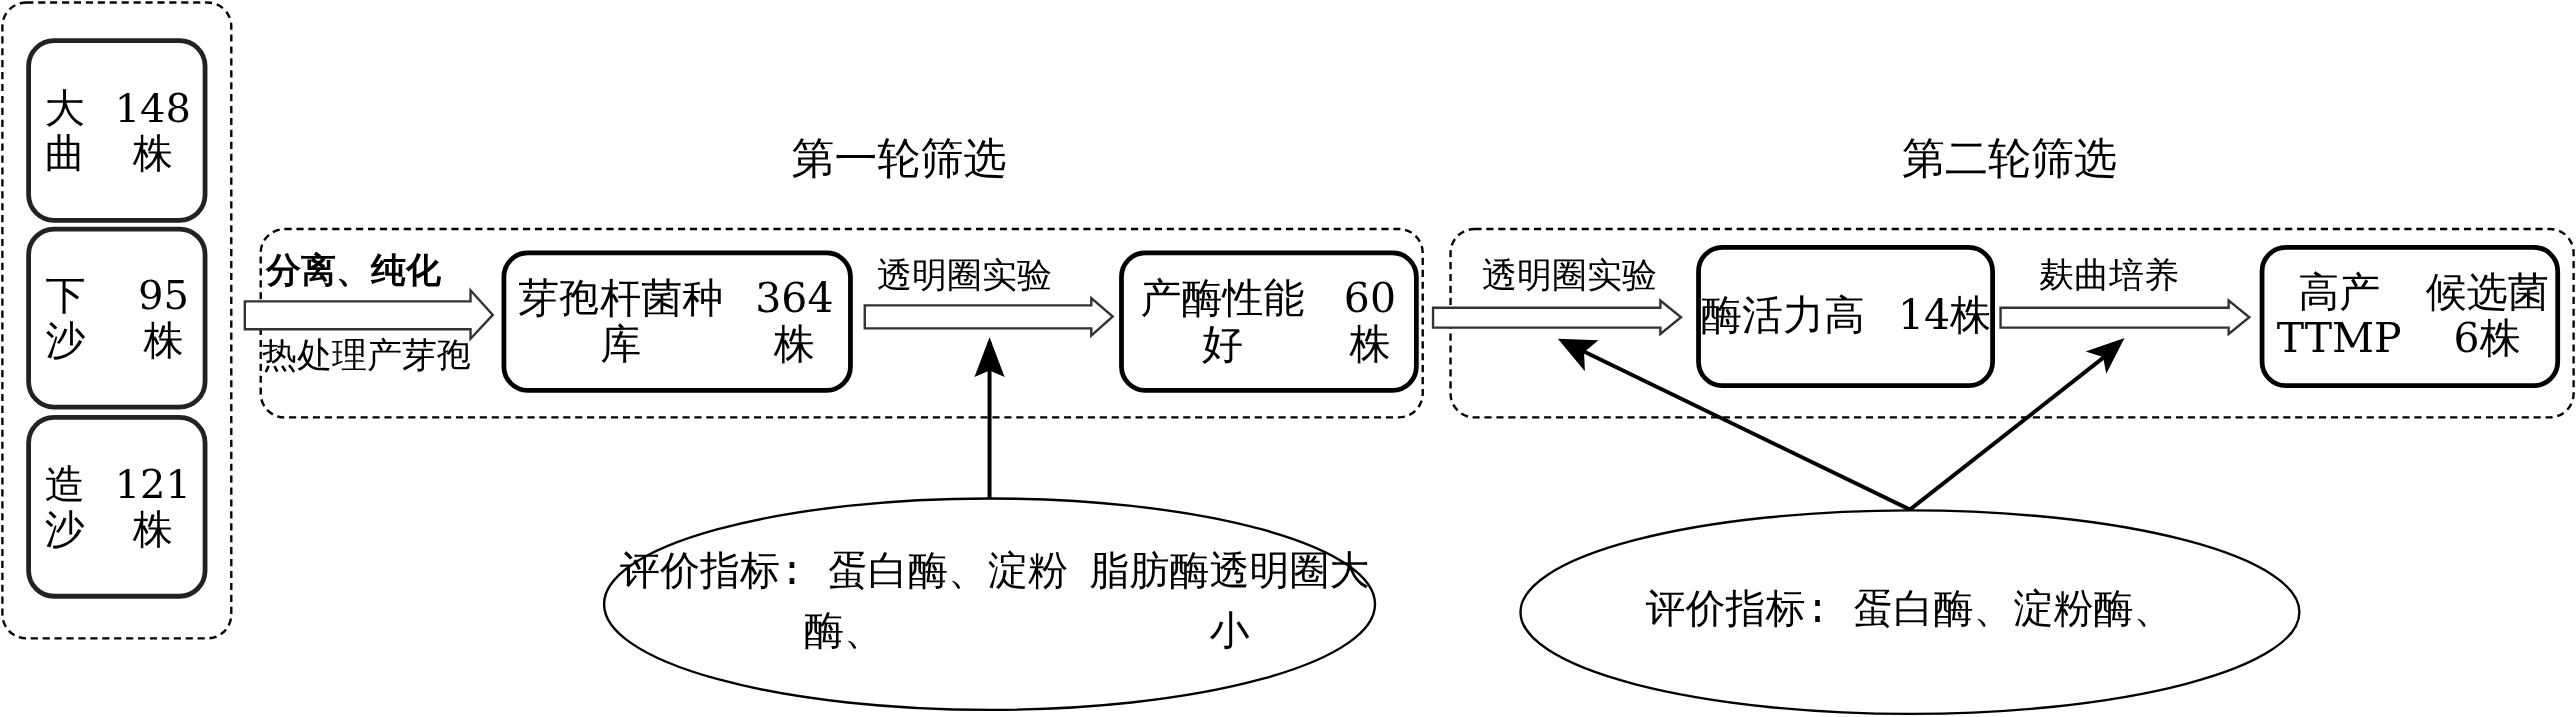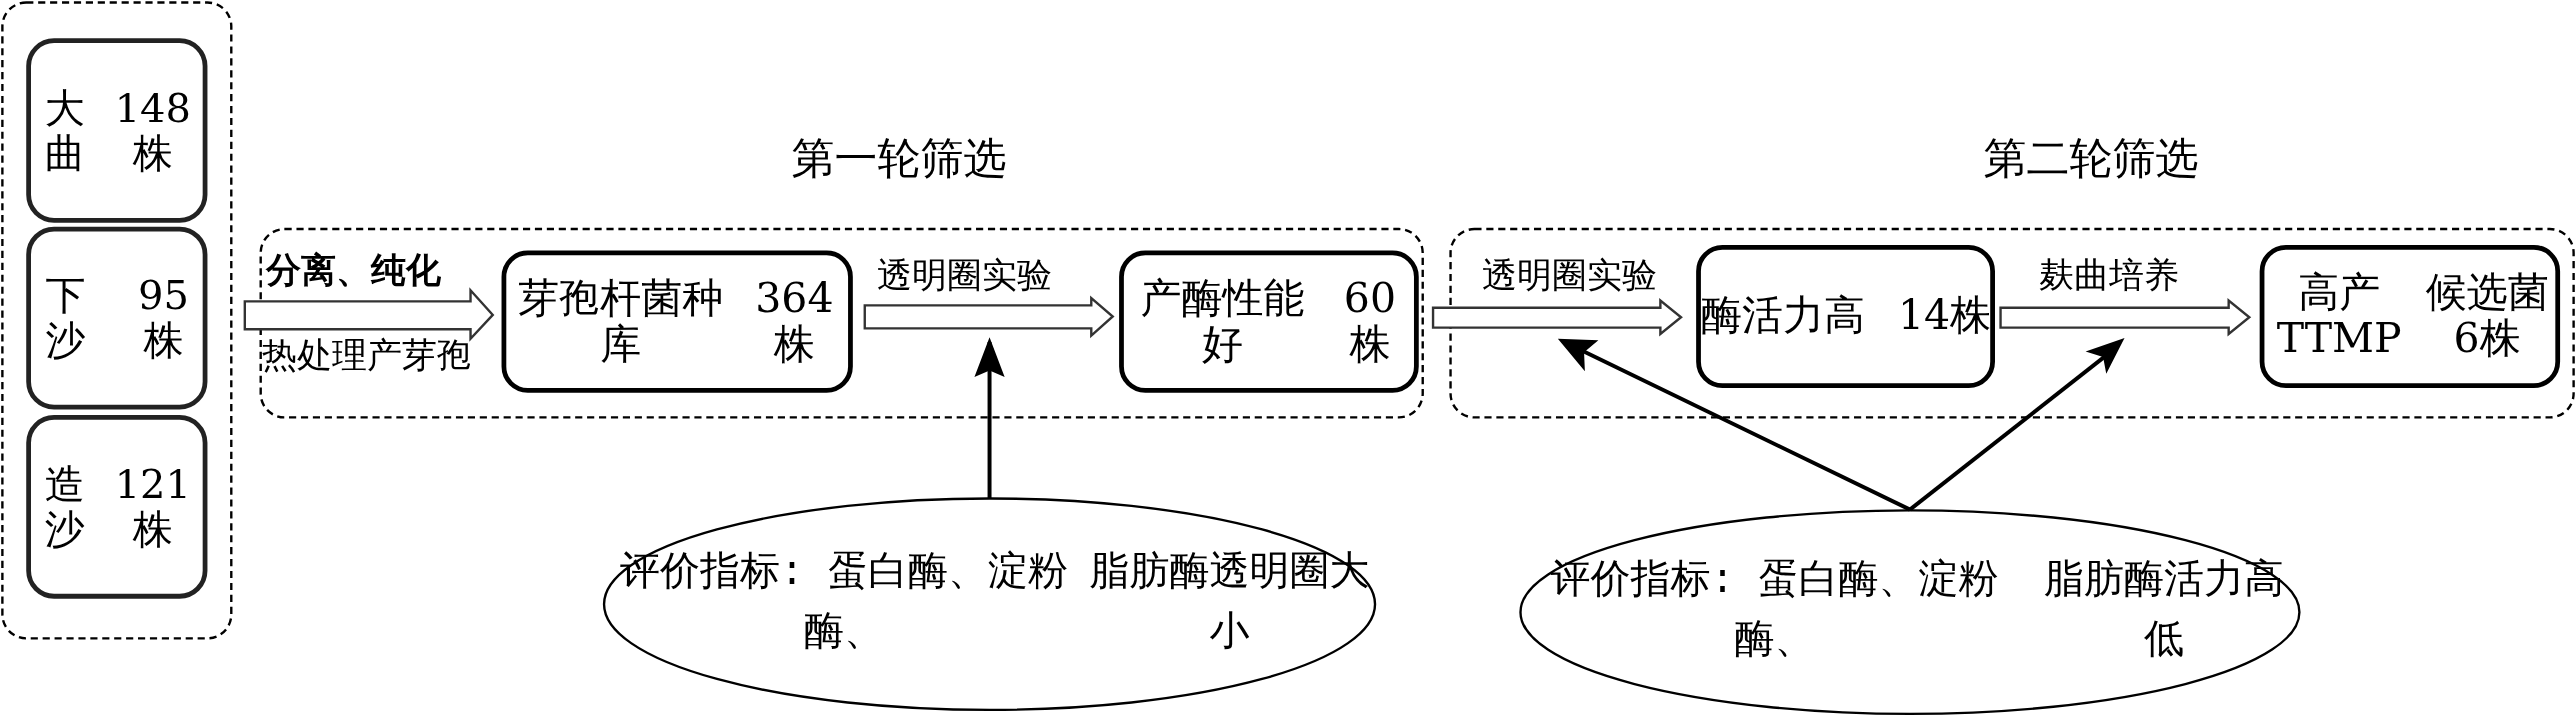--- a/index.html
+++ b/index.html
@@ -63,21 +63,21 @@
 <div class="box-text src" style="left:29px;top:229px;width:176px;height:178px;gap:20px;">
   <span>下沙</span>
   <span>95株</span>
 </div>
 <div class="box-text src" style="left:29px;top:417px;width:176px;height:179px;">
   <span>造沙</span>
   <span>121株</span>
 </div>
 
 <div class="lbl heading" style="left:784px;top:137px;width:230px;text-align:center;">第一轮筛选</div>
-<div class="lbl heading" style="left:1976px;top:137px;width:230px;text-align:center;">第二轮筛选</div>
+<div class="lbl heading" style="left:1887px;top:137px;width:230px;text-align:right;">第二轮筛选</div>
 
 <div class="lbl edge" style="left:266px;top:252px;font-weight:bold;">分离、纯化</div>
 <div class="lbl edge" style="left:262px;top:338px;">热处理产芽孢</div>
 <div class="lbl edge" style="left:877px;top:258px;">透明圈实验</div>
 <div class="lbl edge" style="left:1482px;top:258px;">透明圈实验</div>
 <div class="lbl edge" style="left:2039px;top:258px;">麸曲培养</div>
 
 <div class="box-text node" style="left:504px;top:253px;width:347px;height:138px;">
   <span>芽孢杆菌种库</span>
   <span>364株</span>
@@ -94,15 +94,14 @@
   <span>高产TTMP</span>
   <span>候选菌6株</span>
 </div>
 
 <div class="box-text ell" style="left:604px;top:498px;width:771px;height:211px;">
   <span>评价指标: 蛋白酶、淀粉酶、</span>
   <span>脂肪酶透明圈大小</span>
 </div>
 <div class="box-text ell" style="left:1520px;top:510px;width:779px;height:203px;">
   <span>评价指标: 蛋白酶、淀粉酶、</span>
-  <span>脂肪酶活力高低</span>
 </div>
 
 
 </body></html>

